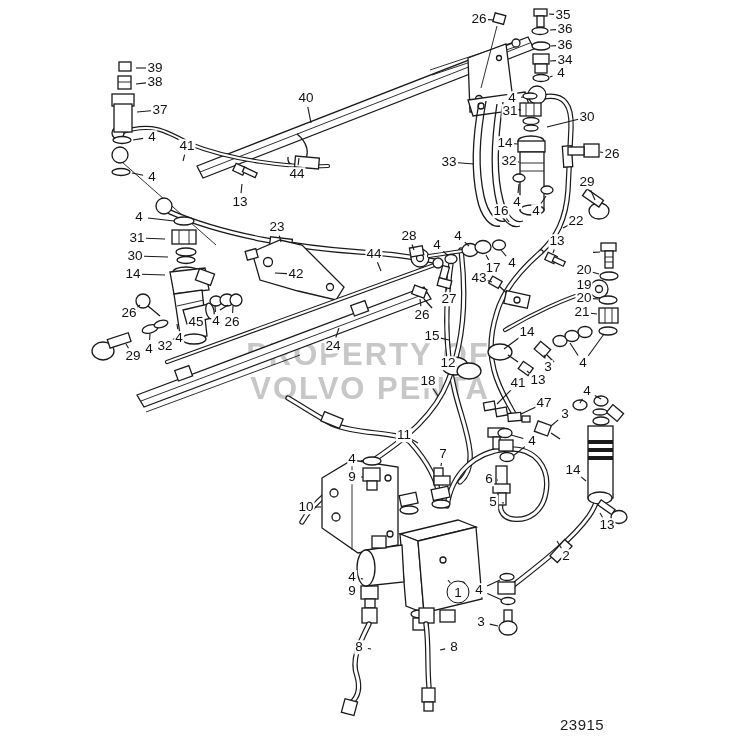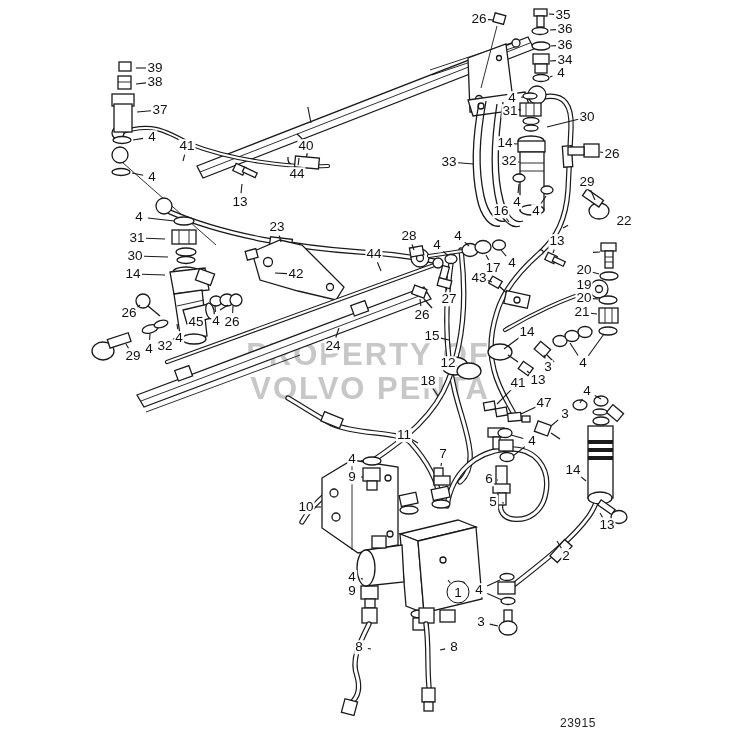--- a/index.html
+++ b/index.html
@@ -20,21 +20,21 @@
   .rO{fill:none;stroke:#1a1a1a;stroke-width:4.2;stroke-linecap:round;}
   .rI{fill:none;stroke:#fff;stroke-width:2;stroke-linecap:round;}
   .d{fill:#1a1a1a;stroke:none;}
   #callout-layer{position:absolute;left:0;top:0;width:741px;height:741px;z-index:2;}
   .callout{position:absolute;transform:translate(-50%,-50%);
     font-size:13.5px;line-height:1;color:#111;background:#fff;padding:0 1px;
     white-space:nowrap;}
   .callout.circled{width:21px;height:21px;border:1.5px solid #111;border-radius:50%;
     display:flex;align-items:center;justify-content:center;padding:0;}
   #drawing-number{position:absolute;z-index:2;left:560px;top:716px;
-    font-size:12px;letter-spacing:.5px;color:#222;}
+    font-size:15px;letter-spacing:.5px;color:#222;}
 </style>
 </head>
 <body>
 
 <div id="stage">
 
   <div id="watermark">
     <div id="wm1">PROPERTY OF</div>
     <div id="wm2">VOLVO PENTA</div>
   </div>
@@ -399,40 +399,40 @@
   </svg>
 
   <div id="callout-layer">
       <div class="callout" style="left: 155px; top: 68px;">39</div>
       <div class="callout" style="left: 155px; top: 82px;">38</div>
       <div class="callout" style="left: 160px; top: 110px;">37</div>
       <div class="callout" style="left: 152px; top: 137px;">4</div>
       <div class="callout" style="left: 187px; top: 146px;">41</div>
       <div class="callout" style="left: 152px; top: 177px;">4</div>
       <div class="callout" style="left: 240px; top: 202px;">13</div>
-      <div class="callout" style="left: 306px; top: 98px; margin-top: 48px;">40</div>
+      <div class="callout" style="left: 306px; top: 98px;">40</div>
       <div class="callout" style="left: 297px; top: 174px;">44</div>
       <div class="callout" style="left: 479px; top: 19px;">26</div>
       <div class="callout" style="left: 563px; top: 15px;">35</div>
       <div class="callout" style="left: 565px; top: 29px;">36</div>
       <div class="callout" style="left: 565px; top: 45px;">36</div>
       <div class="callout" style="left: 565px; top: 60px;">34</div>
       <div class="callout" style="left: 561px; top: 73px;">4</div>
       <div class="callout" style="left: 512px; top: 98px;">4</div>
       <div class="callout" style="left: 510px; top: 111px;">31</div>
       <div class="callout" style="left: 587px; top: 117px;">30</div>
       <div class="callout" style="left: 505px; top: 143px;">14</div>
       <div class="callout" style="left: 509px; top: 161px;">32</div>
       <div class="callout" style="left: 449px; top: 162px;">33</div>
       <div class="callout" style="left: 612px; top: 154px;">26</div>
       <div class="callout" style="left: 587px; top: 182px;">29</div>
       <div class="callout" style="left: 517px; top: 202px;">4</div>
       <div class="callout" style="left: 501px; top: 211px;">16</div>
       <div class="callout" style="left: 536px; top: 211px;">4</div>
-      <div class="callout" style="left: 576px; top: 221px; margin-left: 48px;">22</div>
+      <div class="callout" style="left: 576px; top: 221px;">22</div>
       <div class="callout" style="left: 557px; top: 241px;">13</div>
       <div class="callout" style="left: 584px; top: 253px; margin-top: 32px;">19</div>
       <div class="callout" style="left: 584px; top: 270px;">20</div>
       <div class="callout" style="left: 584px; top: 298px;">20</div>
       <div class="callout" style="left: 582px; top: 312px;">21</div>
       <div class="callout" style="left: 139px; top: 217px;">4</div>
       <div class="callout" style="left: 277px; top: 227px;">23</div>
       <div class="callout" style="left: 137px; top: 238px;">31</div>
       <div class="callout" style="left: 135px; top: 256px;">30</div>
       <div class="callout" style="left: 133px; top: 274px;">14</div>

